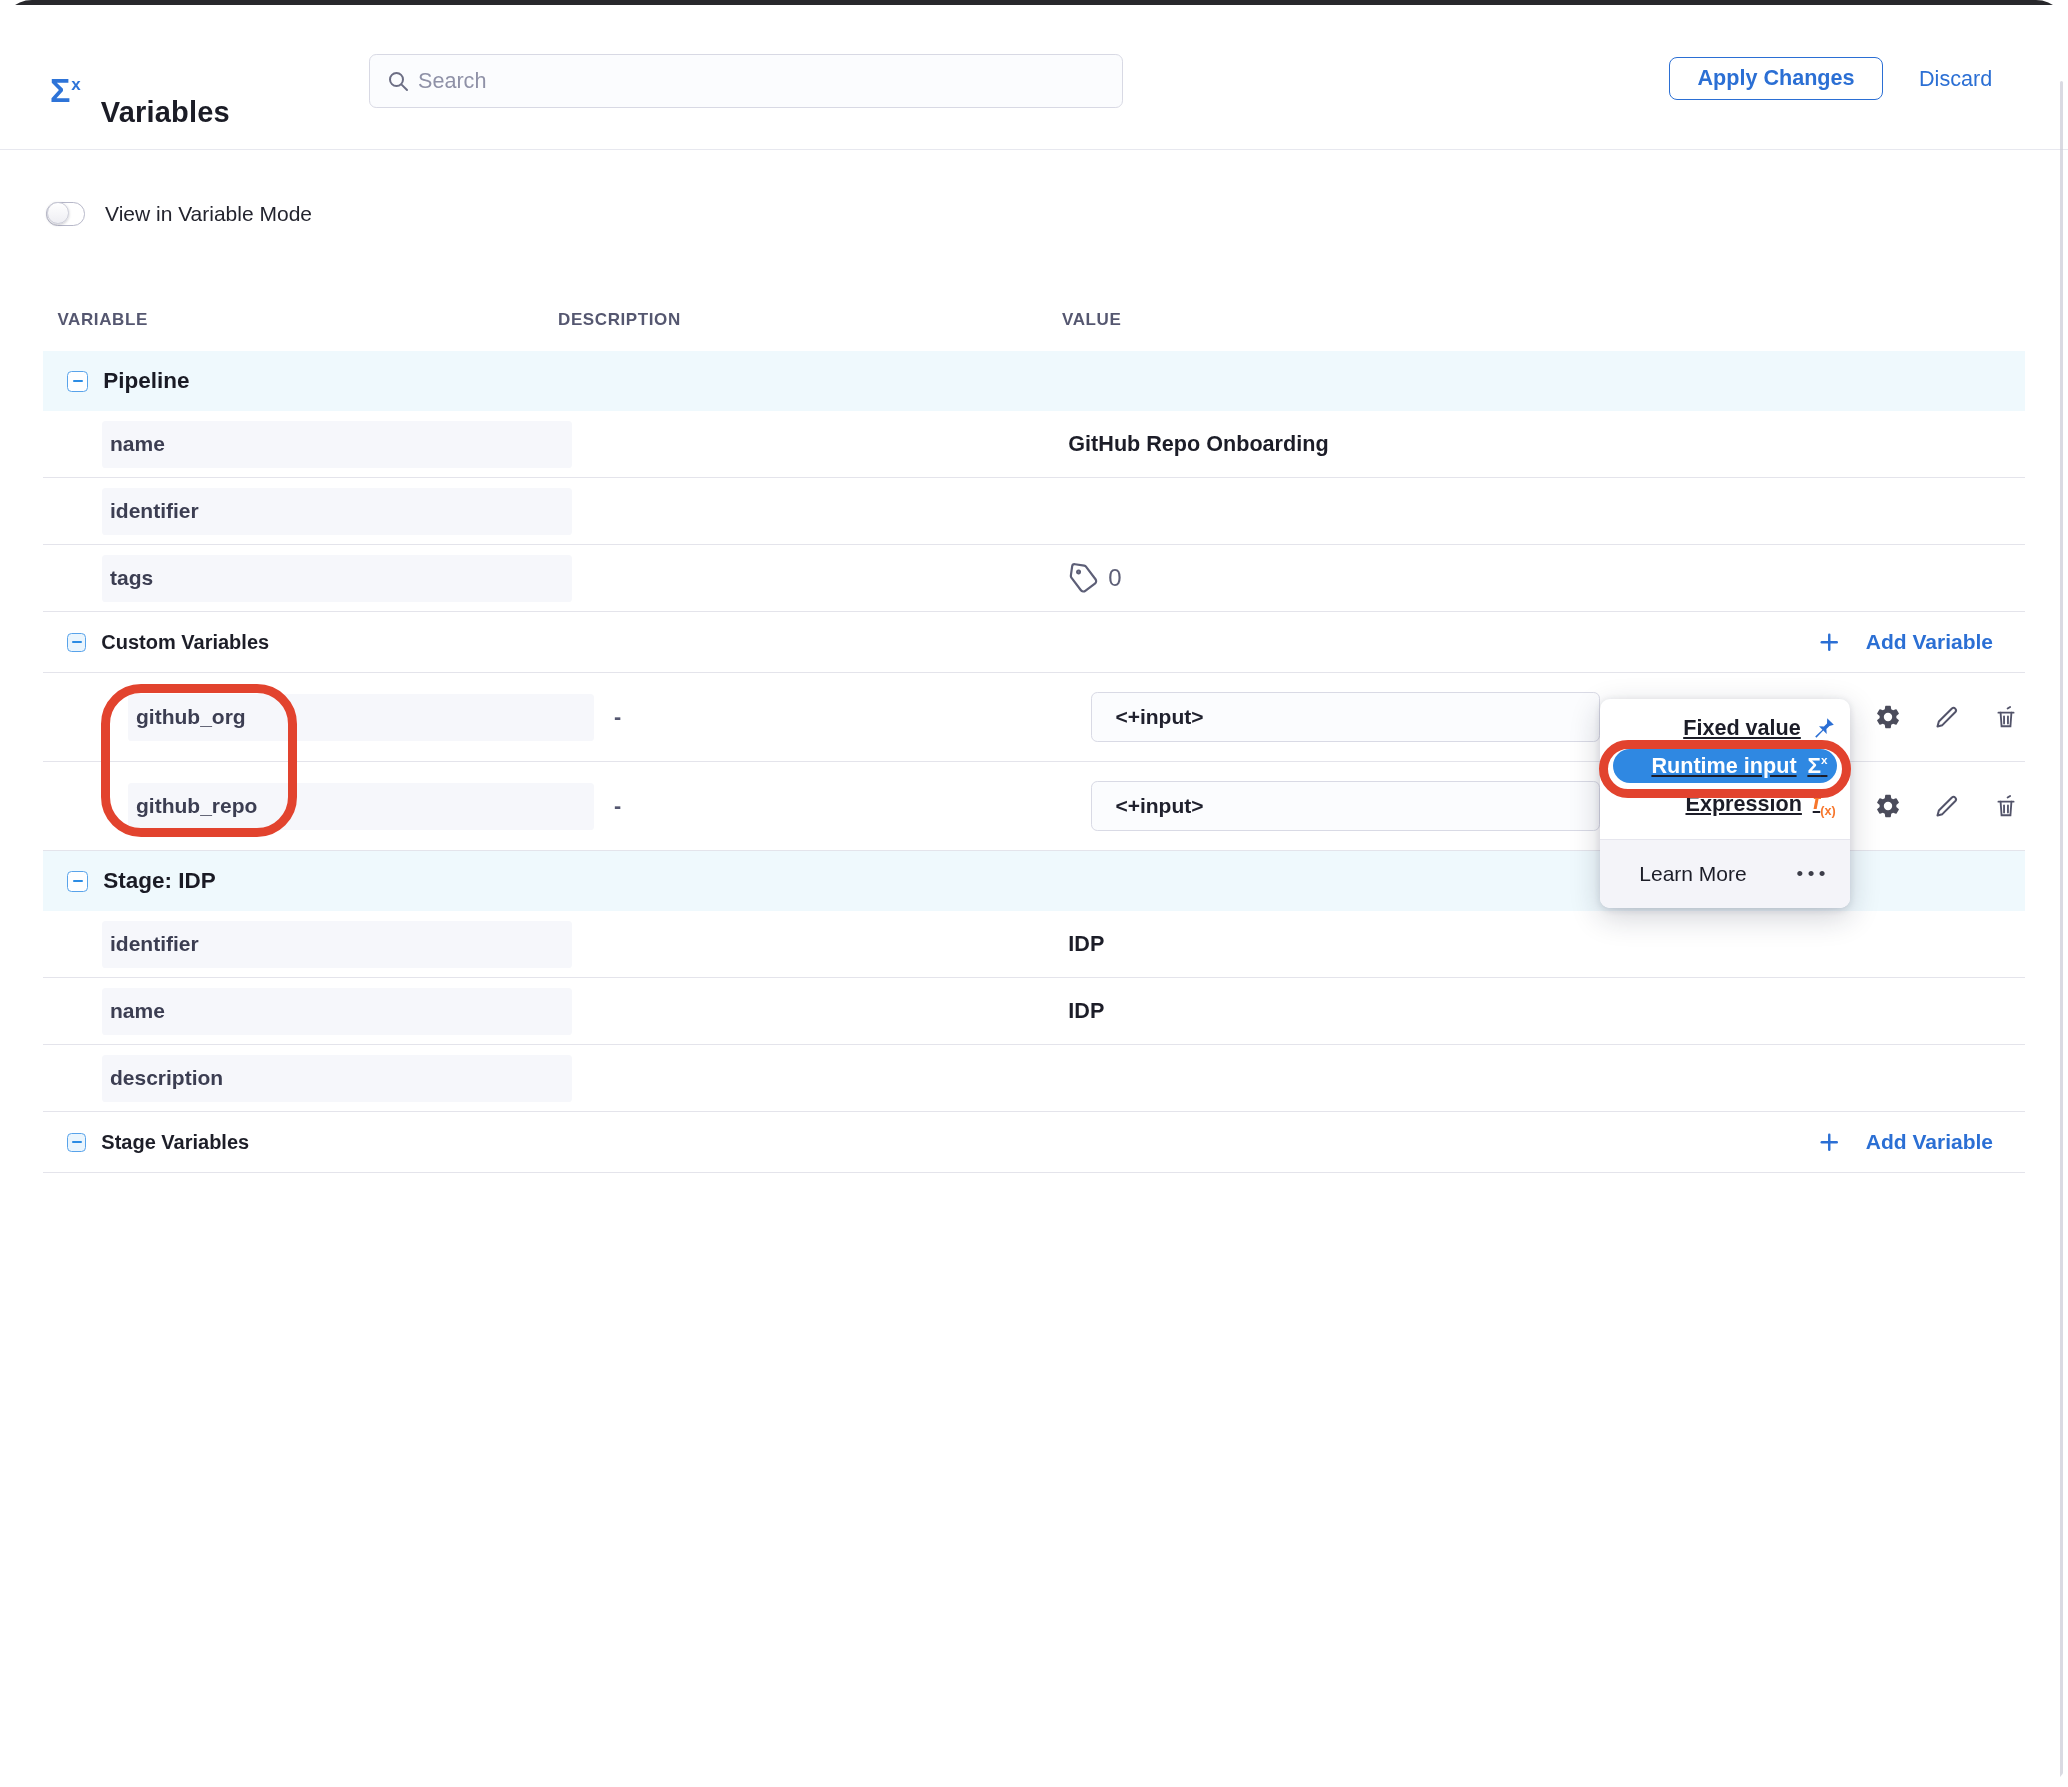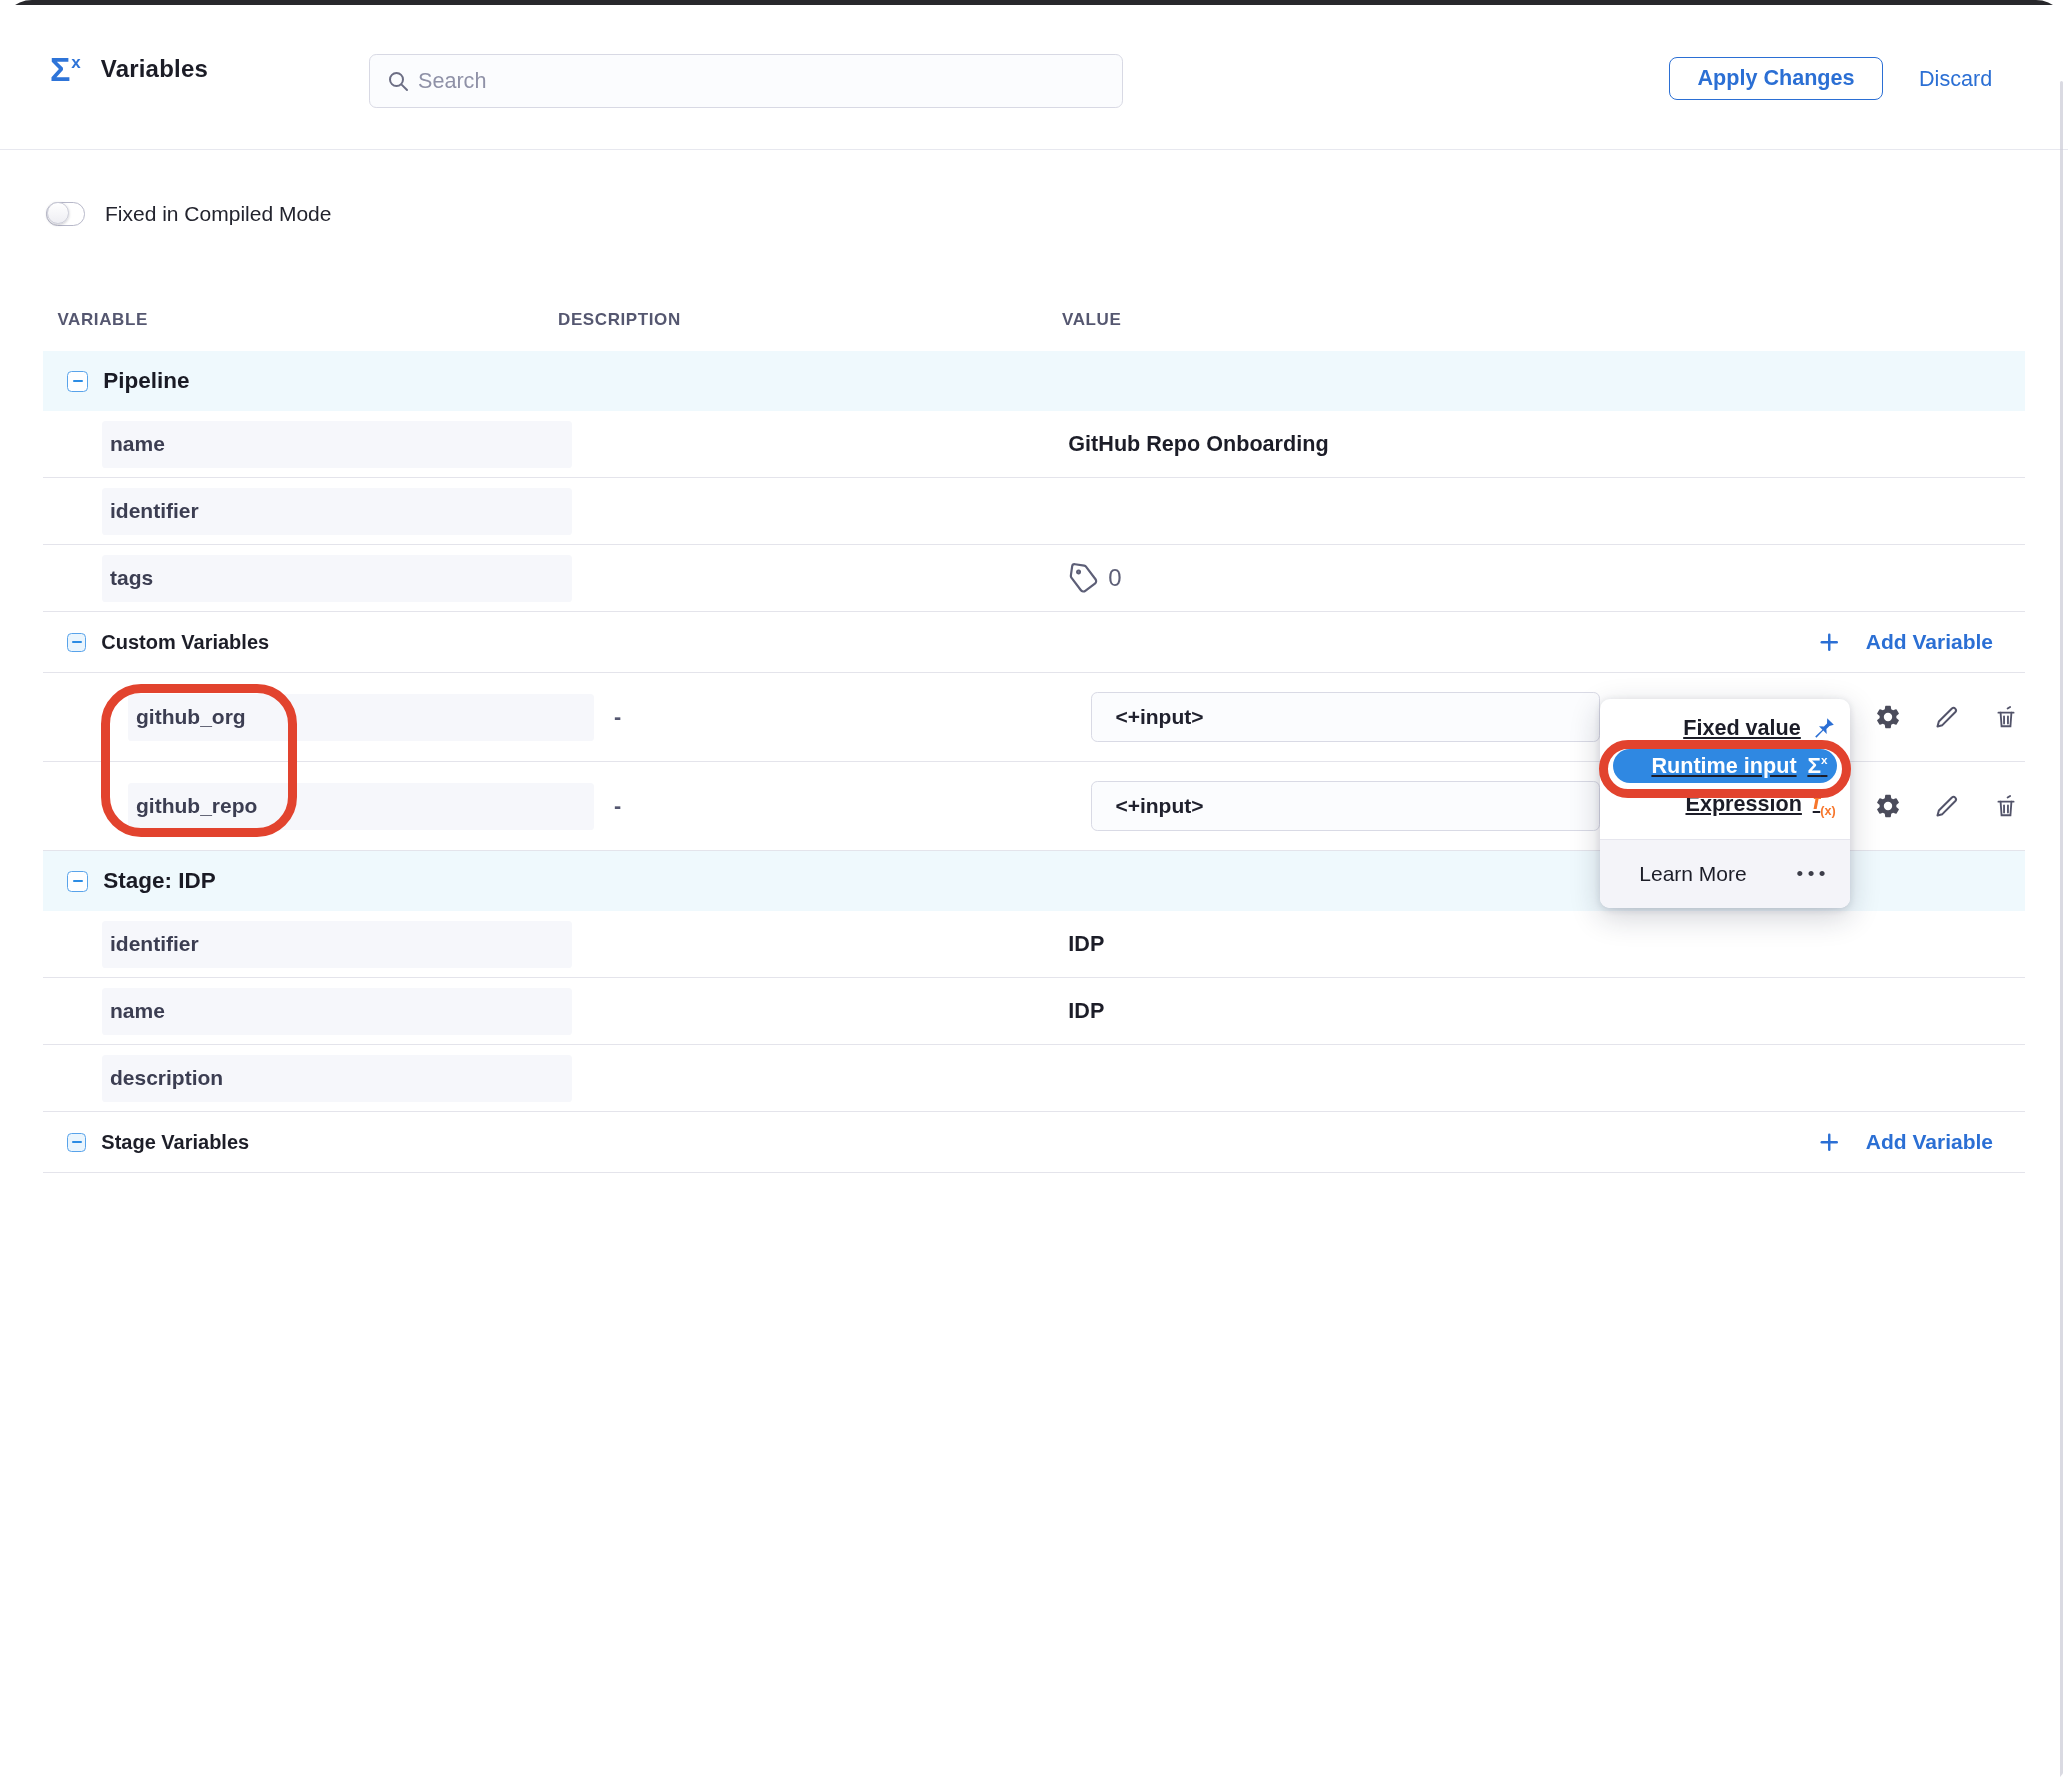--- a/index.html
+++ b/index.html
@@ -8,21 +8,21 @@
   .canvas { position:relative; width:2068px; height:1788px; background:#fff; overflow:hidden;border-radius:32px; }
 
   
   .topbar { position:absolute; left:0; top:0; width:100%; height:4.5px; background:#28282c; }
 
   
   .header { position:absolute; left:0; top:4.5px; width:100%; height:145px; background:#fff; border-bottom:1.8px solid #e7e8ef; }
   .title-wrap { position:absolute; left:50px; top:47px; display:flex; align-items:center; gap:20px; }
   .sigma-badge { color:#2e74d8; font-size:34px; font-weight:700; line-height:1; }
   .sigma-badge sup { font-size:17px; font-weight:700; vertical-align:super; margin-left:0.9px; }
-  .page-title { font-size:24px; font-weight:700; color:#1b1c26; letter-spacing:0.2px; }
+  .page-title { font-size:29px; font-weight:700; color:#1b1c26; letter-spacing:0.2px;margin-top:44px; }
   .search-box { position:absolute; left:369px; top:49px; width:754px; height:54px; border:1.8px solid #d8d9e4; border-radius:7.2px; background:#fbfcfe; display:flex; align-items:center; padding:0 16px; gap:8px; }
   .search-box input { border:none; outline:none; background:transparent; font-size:21.6px; color:#3a3b4d; width:100%; font-family:inherit; }
   .search-box input::placeholder { color:#8f91a7; }
   .apply-btn { position:absolute; left:1669px; top:52px; width:214px; height:43px; border:1.8px solid #2b6fd4; border-radius:8px; background:#fff; color:#2b6fd4; font-size:21.6px; font-weight:700; display:flex; align-items:center; justify-content:center; cursor:pointer; }
   .discard-link { position:absolute; left:1919px; top:61px; color:#2b6fd4; font-size:21.6px; font-weight:500; cursor:pointer; }
 
   
   .toggle-row { position:absolute; left:46px; top:202px; display:flex; align-items:center; gap:20px; }
   .switch { width:39px; height:23.4px; border-radius:11.7px; border:1.8px solid #b7b8c9; background:#fff; position:relative; }
   .switch .knob { position:absolute; left:0px; top:-0.9px; width:21.6px; height:21.6px; border-radius:50%; background:linear-gradient(#ffffff,#eeeef3); border:0.9px solid #c9cad6; box-shadow:0 0.9px 2.7px rgba(40,40,60,.25); }
@@ -101,21 +101,21 @@
       <input type="text" placeholder="Search" style="">
     </div>
     <div class="apply-btn">Apply Changes</div>
     <div class="discard-link">Discard</div>
   </div>
 
   <div class="toggle-row">
     <div class="switch">
         <div class="knob"></div>
       </div>
-    <span class="toggle-label">Fixed in Compiled Mode</span>
+    <span class="toggle-label">View in Variable Mode</span>
   </div>
 
   <div class="vtable">
 
     <div class="trow head">
       <div class="col-head c1">VARIABLE</div>
       <div class="col-head">DESCRIPTION</div>
       <div class="col-head">VALUE</div>
     </div>
 

